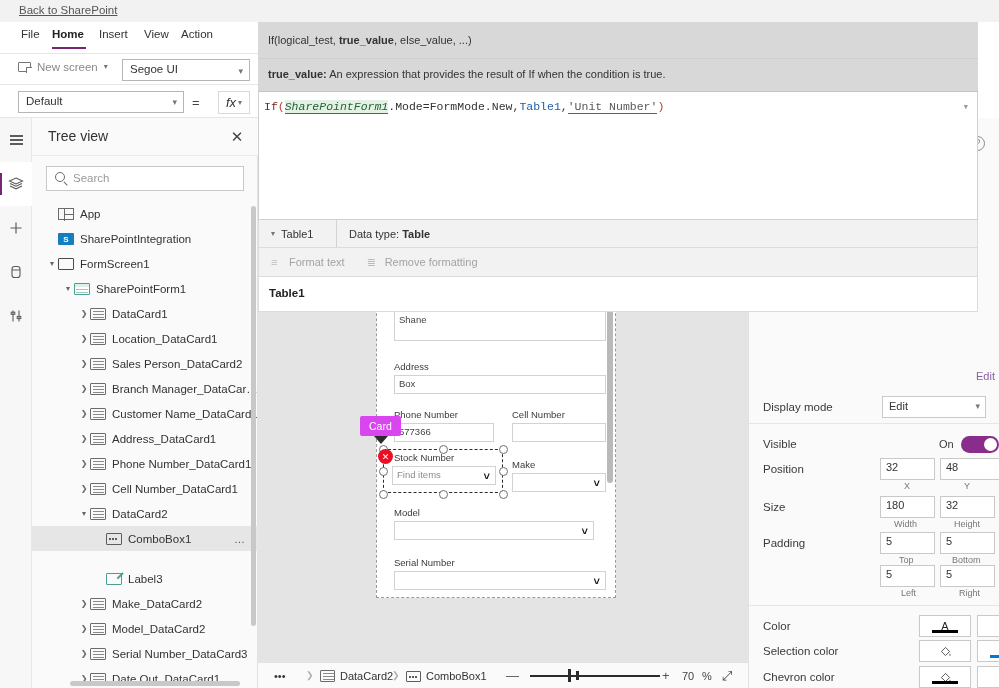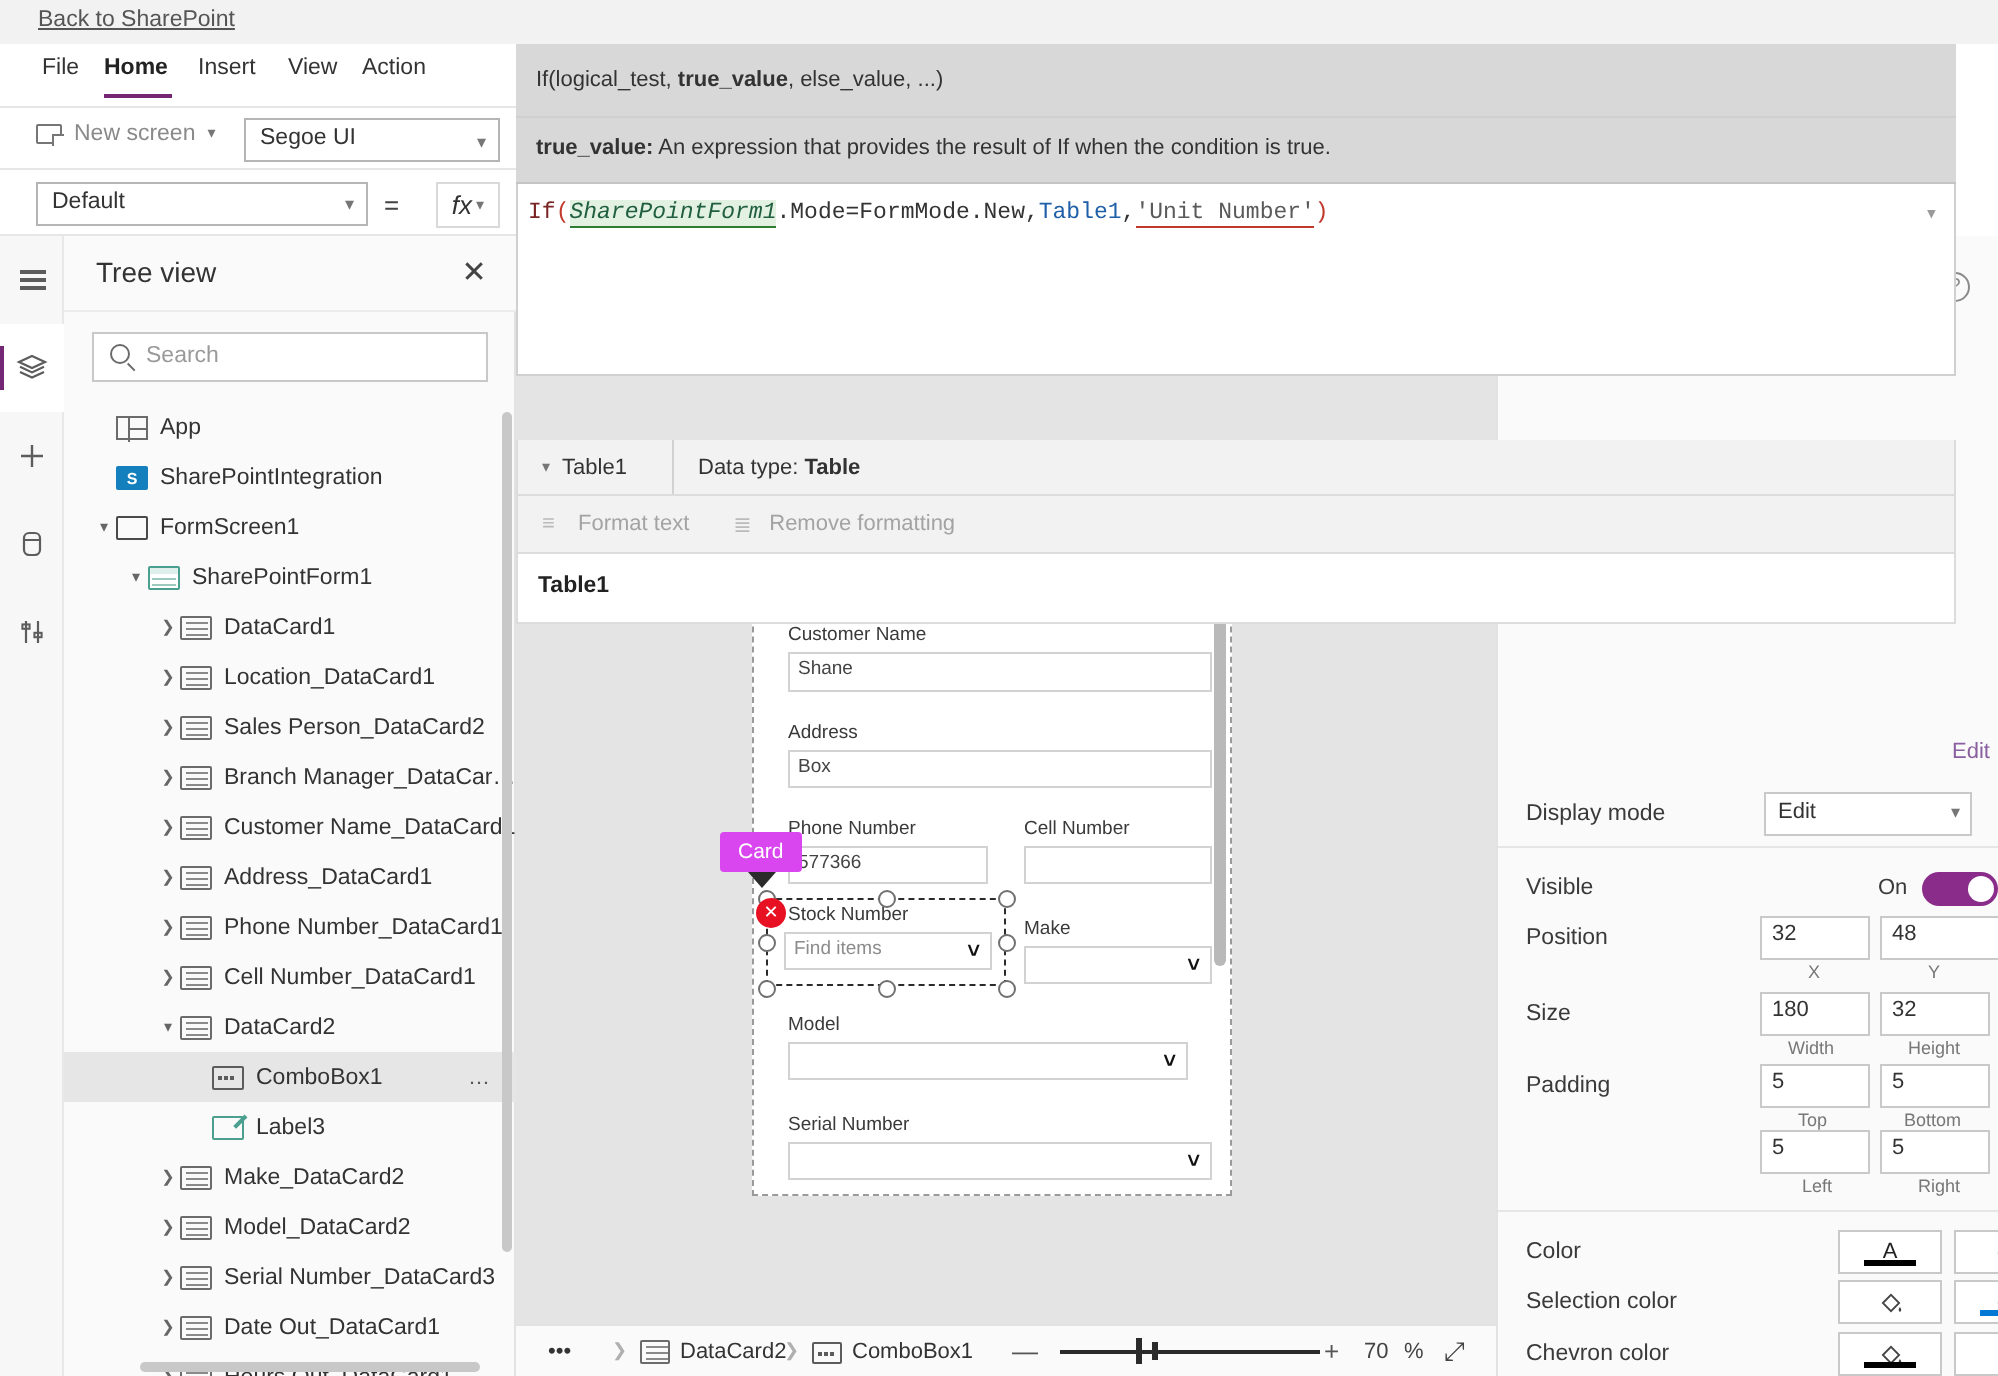--- a/index.html
+++ b/index.html
@@ -337,21 +337,21 @@
     position:absolute; left:0; top:0; width:720px; height:37px;
     background:#d8d8d8; border-bottom:1px solid #cfcfcf;
     font-size:11px; color:#333; padding:12px 0 0 10px;
   }
   .fx-desc {
     position:absolute; left:0; top:37px; width:720px; height:33px;
     background:#d8d8d8; border-bottom:1px solid #c4c4c4;
     font-size:11px; color:#333; padding:9px 0 0 10px;
   }
   .fx-input {
-    position:absolute; left:0; top:70px; width:720px; height:96px;
+    position:absolute; left:0; top:70px; width:720px; height:128px;
     background:#fff; border:1px solid #d0d0d0; border-top:none;
     font-family:"Liberation Mono","DejaVu Sans Mono",monospace;
     font-size:11.5px; padding:8px 12px 0 5px; cursor:text;
   }
   .fx-input .collapse {
     position:absolute; right:8px; top:8px; font-size:11px; color:#9a9a9a;
     cursor:pointer;
   }
   .fx-tok { white-space:pre; }
   .tok-fn   { color:#7a2424; }
@@ -537,21 +537,21 @@
           <span class="twist">▾</span>
           <span class="ticon ic-card"></span>
           <span class="tlabel">DataCard2</span>
         </div>
         <div class="tnode sel" style="padding-left: 62px;">
           <span class="twist"></span>
           <span class="ticon ic-combo"></span>
           <span class="tlabel">ComboBox1</span>
           <span class="dots">…</span>
         </div>
-        <div class="tnode" style="padding-left: 62px;">
+        <div class="tnode" style="padding-left: 62px; margin-top: 15px;">
           <span class="twist"></span>
           <span class="ticon ic-label"></span>
           <span class="tlabel">Label3</span>
         </div>
         <div class="tnode" style="padding-left: 46px;">
           <span class="twist">❯</span>
           <span class="ticon ic-card"></span>
           <span class="tlabel">Make_DataCard2</span>
         </div>
         <div class="tnode" style="padding-left: 46px;">
@@ -577,21 +577,21 @@
       </div>
     <div class="tree-scroll"></div>
     <div class="tree-hscroll"></div>
   </div>
 
   <div class="canvasarea">
     <div class="phone">
       <div class="formfields" id="formfields">
           <div class="fld-input" style="left: 17px; top: -8px; width: 100px; height: 16px;"></div>
           <span class="fld-label" style="left: 17px; top: 33px;">Customer Name</span>
-          <div class="fld-input" style="left: 17px; top: 47px; width: 212px; height: 20px;"><span>Shane</span></div>
+          <div class="fld-input" style="left: 17px; top: 32px; width: 212px; height: 30px;"><span>Shane</span></div>
           <span class="fld-label" style="left: 17px; top: 82px;">Address</span>
           <div class="fld-input" style="left: 17px; top: 96px; width: 212px; height: 19px;"><span>Box</span></div>
           <span class="fld-label" style="left: 17px; top: 130px;">Phone Number</span>
           <div class="fld-input" style="left: 17px; top: 144px; width: 100px; height: 19px;"><span>577366</span></div>
           <span class="fld-label" style="left: 135px; top: 130px;">Cell Number</span>
           <div class="fld-input" style="left: 135px; top: 144px; width: 94px; height: 19px;"><span></span></div>
           <span class="fld-label" style="left: 135px; top: 180px;">Make</span>
           <div class="fld-input" style="left: 135px; top: 194px; width: 94px; height: 19px;"><span></span><span class="dchev">˅</span></div>
           <span class="fld-label" style="left: 17px; top: 228px;">Model</span>
           <div class="fld-input" style="left: 17px; top: 242px; width: 200px; height: 19px;"><span></span><span class="dchev">˅</span></div>

